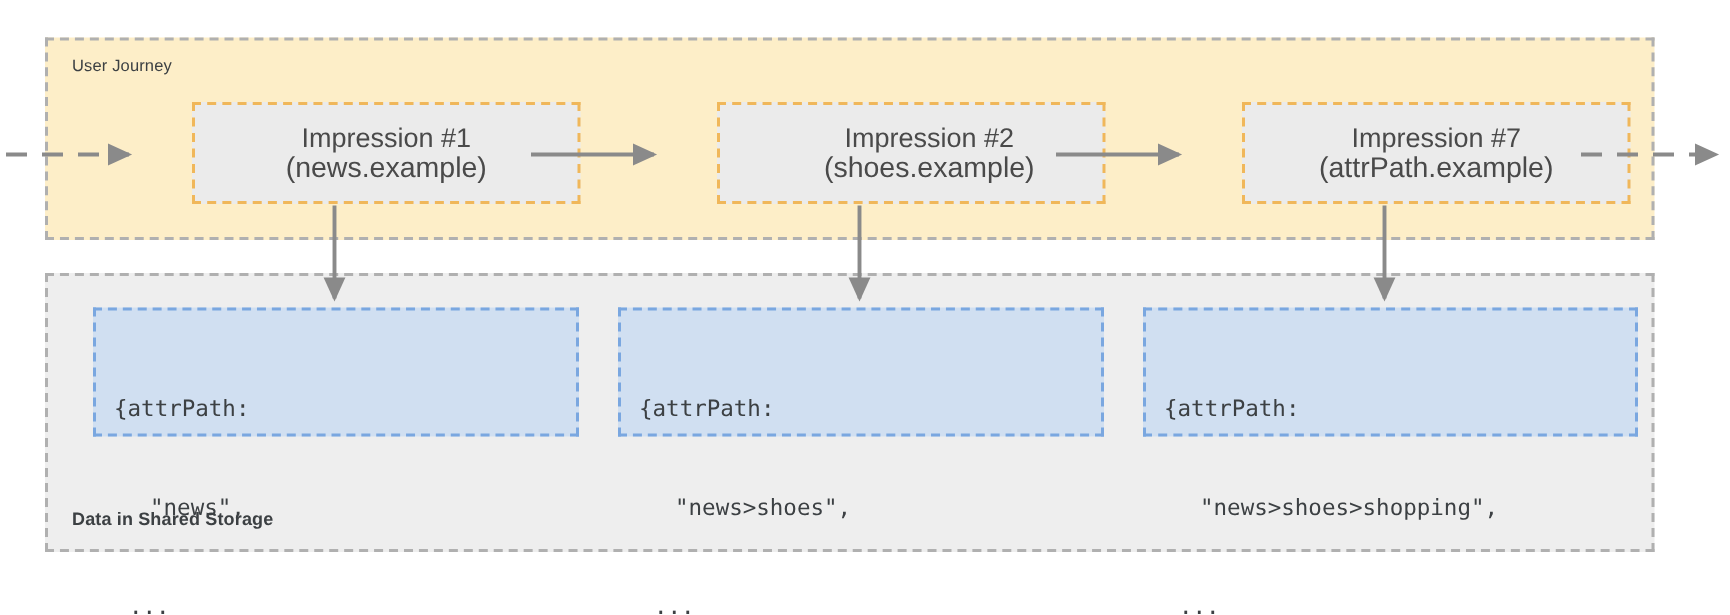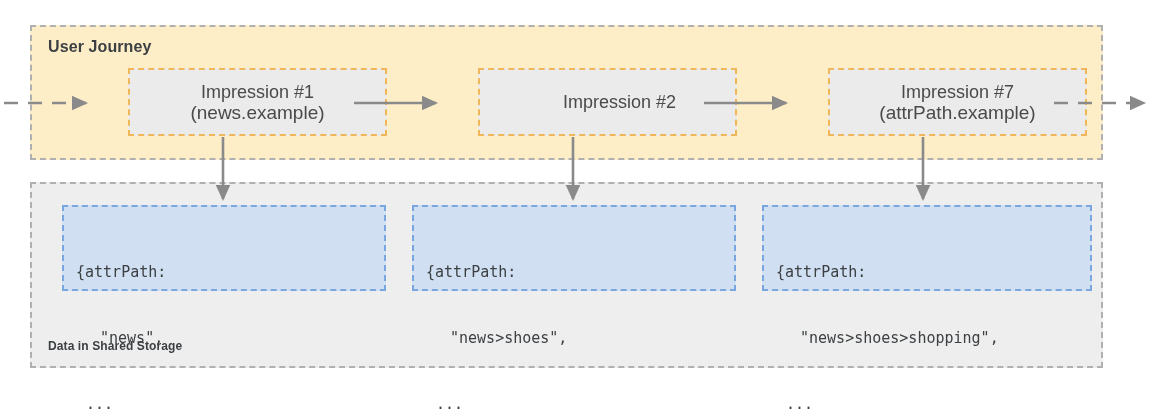--- a/index.html
+++ b/index.html
@@ -26,22 +26,22 @@
     width: 1073px;
     height: 135px;
     background: #fdeec8;
     border: 2px dashed #b0b0b0;
     box-sizing: border-box;
   }
   .journey-label {
     position: absolute;
     left: 48px;
     top: 38px;
-    font-size: 16px;
-    font-weight: bold;
+    font-size: 11px;
+    font-weight: normal;
     color: #3c4043;
     letter-spacing: .1px;
   }
 
   
   .impression {
     position: absolute;
     top: 68px;
     width: 259px;
     height: 68px;
@@ -130,20 +130,21 @@
   <div class="journey-panel"></div>
   <div class="journey-label">User Journey</div>
 
   <div class="impression imp1">
     <span class="imp-title">Impression #1</span>
     <span class="imp-sub">(news.example)</span>
   </div>
 
   <div class="impression imp2">
     <span class="imp-title">Impression #2</span>
+    <span class="imp-sub">(shoes.example)</span>
   </div>
 
   <div class="impression imp3">
     <span class="imp-title">Impression #7</span>
     <span class="imp-sub">(attrPath.example)</span>
   </div>
 
   <div class="storage-panel"></div>
   <div class="storage-label">Data in Shared Storage</div>
 

